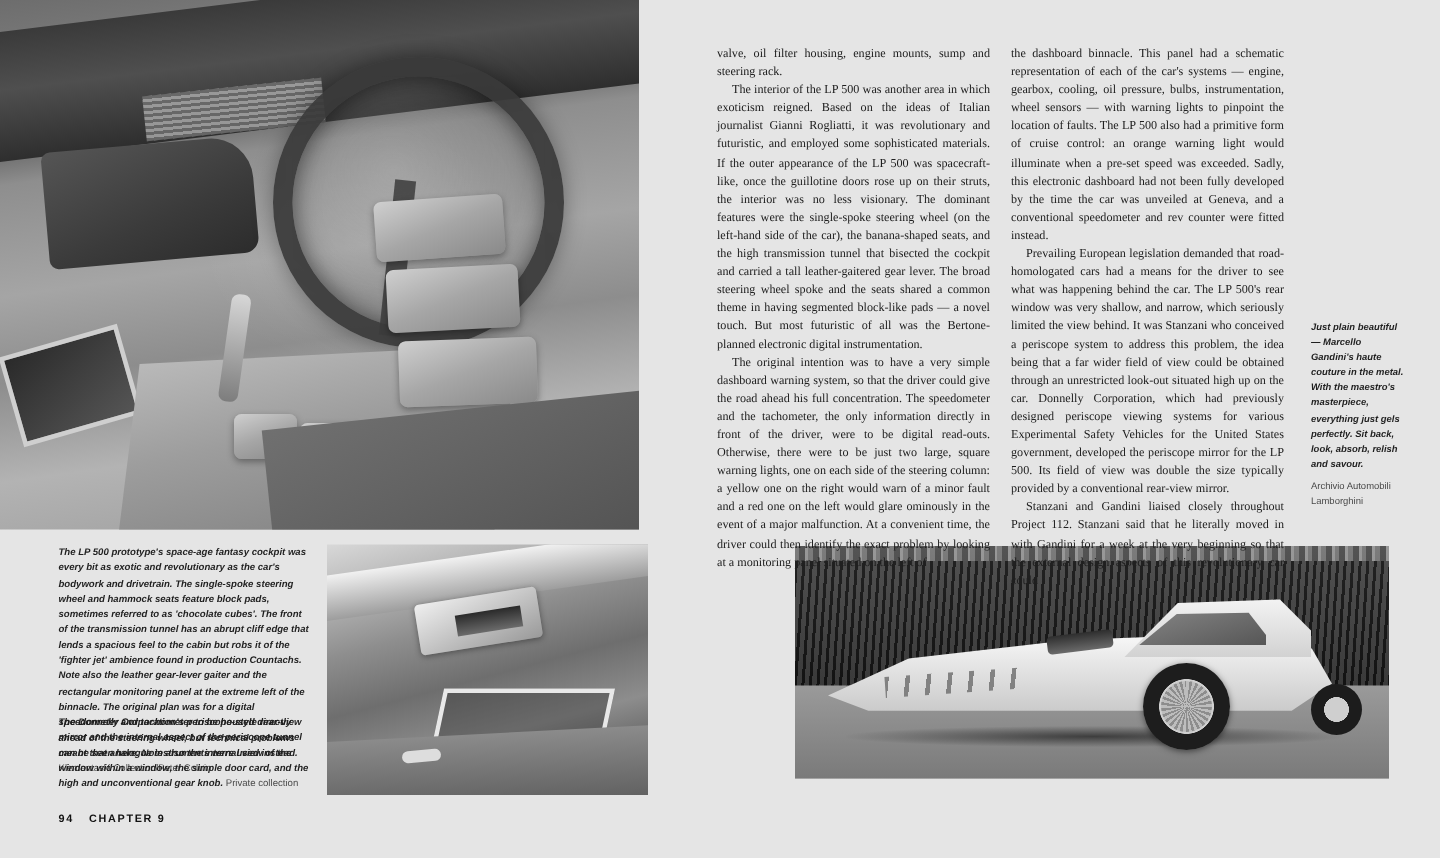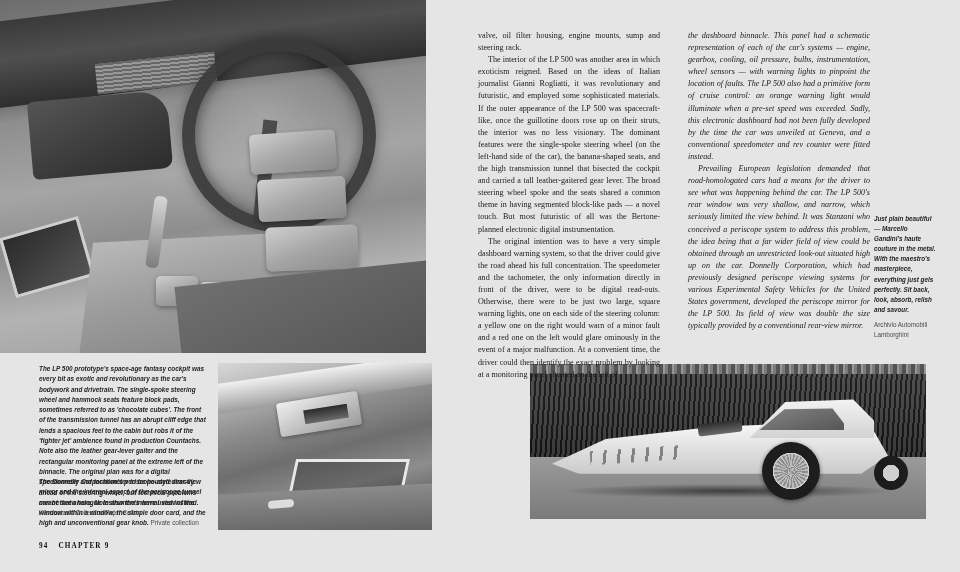--- a/index.html
+++ b/index.html
@@ -275,21 +275,21 @@
     font-size: 8.1px;
     line-height: 12.1px;
     color: #202020;
     text-align: justify;
     hyphens: auto;
   }
   .body-col p { margin: 0; text-indent: 10px; }
   .body-col p.no-indent { text-indent: 0; }
 
   #col-left-text  { left: 478px; top: 30px; width: 182px; }
-  #col-right-text { left: 688px; top: 30px; width: 182px; font-style: italic; }
+  #col-right-text { left: 674px; top: 30px; width: 182px; }
 
   .caption {
     position: absolute;
     font-family: "Liberation Sans", sans-serif;
     font-style: italic;
     font-weight: bold;
     font-size: 6.4px;
     line-height: 10.3px;
     color: #1f1f1f;
     text-align: left;
@@ -316,21 +316,21 @@
     display: block;
     margin-top: 5px;
     font-style: normal;
     font-weight: normal;
     color: #4a4a4a;
   }
 
   .folio {
     position: absolute;
     bottom: 22px;
-    font-family: Liberation Serif, serif;
+    font-family: Liberation Sans, sans-serif;
     font-weight: bold;
     font-size: 7.2px;
     letter-spacing: 1.15px;
     color: #111;
     white-space: nowrap;
   }
   #folio-left  { left: 39px; }
   #folio-right { right: 35px; }
   .folio .num { display: inline-block; }
   #folio-left .num  { margin-right: 10px; }
@@ -389,20 +389,21 @@
 
   <div class="body-col" id="col-left-text">
     <p class="no-indent">valve, oil filter housing, engine mounts, sump and steering rack.</p>
     <p>The interior of the LP 500 was another area in which exoticism reigned. Based on the ideas of Italian journalist Gianni Rogliatti, it was revolutionary and futuristic, and employed some sophisticated materials. If the outer appearance of the LP 500 was spacecraft-like, once the guillotine doors rose up on their struts, the interior was no less visionary. The dominant features were the single-spoke steering wheel (on the left-hand side of the car), the banana-shaped seats, and the high transmission tunnel that bisected the cockpit and carried a tall leather-gaitered gear lever. The broad steering wheel spoke and the seats shared a common theme in having segmented block-like pads — a novel touch. But most futuristic of all was the Bertone-planned electronic digital instrumentation.</p>
     <p>The original intention was to have a very simple dashboard warning system, so that the driver could give the road ahead his full concentration. The speedometer and the tachometer, the only information directly in front of the driver, were to be digital read-outs. Otherwise, there were to be just two large, square warning lights, one on each side of the steering column: a yellow one on the right would warn of a minor fault and a red one on the left would glare ominously in the event of a major malfunction. At a convenient time, the driver could then identify the exact problem by looking at a monitoring panel situated on the left of</p>
   </div>
 
   <div class="body-col" id="col-right-text">
     <p class="no-indent">the dashboard binnacle. This panel had a schematic representation of each of the car's systems — engine, gearbox, cooling, oil pressure, bulbs, instrumentation, wheel sensors — with warning lights to pinpoint the location of faults. The LP 500 also had a primitive form of cruise control: an orange warning light would illuminate when a pre-set speed was exceeded. Sadly, this electronic dashboard had not been fully developed by the time the car was unveiled at Geneva, and a conventional speedometer and rev counter were fitted instead.</p>
     <p>Prevailing European legislation demanded that road-homologated cars had a means for the driver to see what was happening behind the car. The LP 500's rear window was very shallow, and narrow, which seriously limited the view behind. It was Stanzani who conceived a periscope system to address this problem, the idea being that a far wider field of view could be obtained through an unrestricted look-out situated high up on the car. Donnelly Corporation, which had previously designed periscope viewing systems for various Experimental Safety Vehicles for the United States government, developed the periscope mirror for the LP 500. Its field of view was double the size typically provided by a conventional rear-view mirror.</p>
+    <p>Stanzani and Gandini liaised closely throughout Project 112. Stanzani said that he literally moved in with Gandini for a week at the very beginning so that the external design aspects of this revolutionary car could</p>
   </div>
 
   <div class="margin-note">
     <span>Just plain beautiful — Marcello Gandini's haute couture in the metal. With the maestro's masterpiece, everything just gels perfectly. Sit back, look, absorb, relish and savour.</span>
     <span class="credit">Archivio Automobili Lamborghini</span>
   </div>
 
   <div class="caption" id="caption-cockpit">
     <span>The LP 500 prototype's space-age fantasy cockpit was every bit as exotic and revolutionary as the car's bodywork and drivetrain. The single-spoke steering wheel and hammock seats feature block pads, sometimes referred to as 'chocolate cubes'. The front of the transmission tunnel has an abrupt cliff edge that lends a spacious feel to the cabin but robs it of the 'fighter jet' ambience found in production Countachs. Note also the leather gear-lever gaiter and the rectangular monitoring panel at the extreme left of the binnacle. The original plan was for a digital speedometer and tachometer to be housed directly ahead of the steering wheel, but technical problems meant that analogue instruments were used instead.</span>
     <span class="credit">Klemantaski Collection/Peter Coltrin</span>

